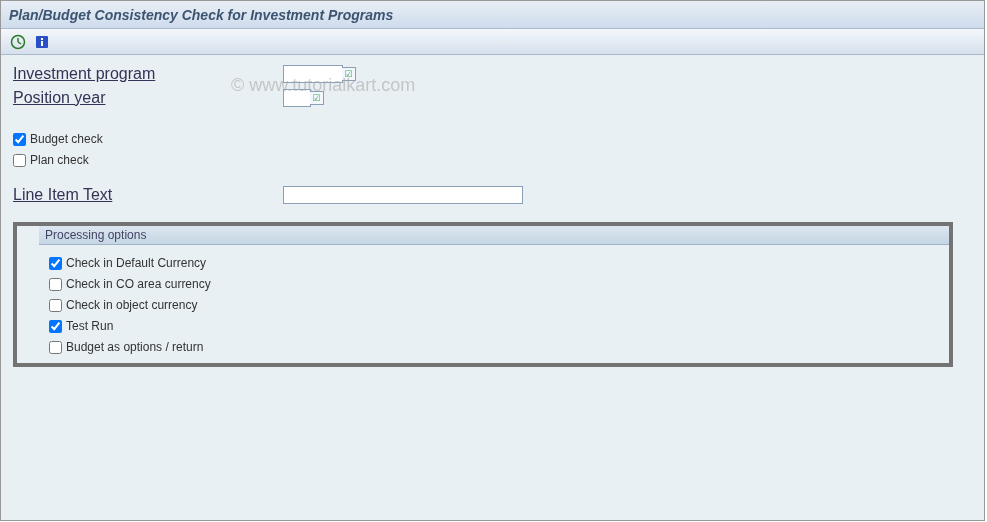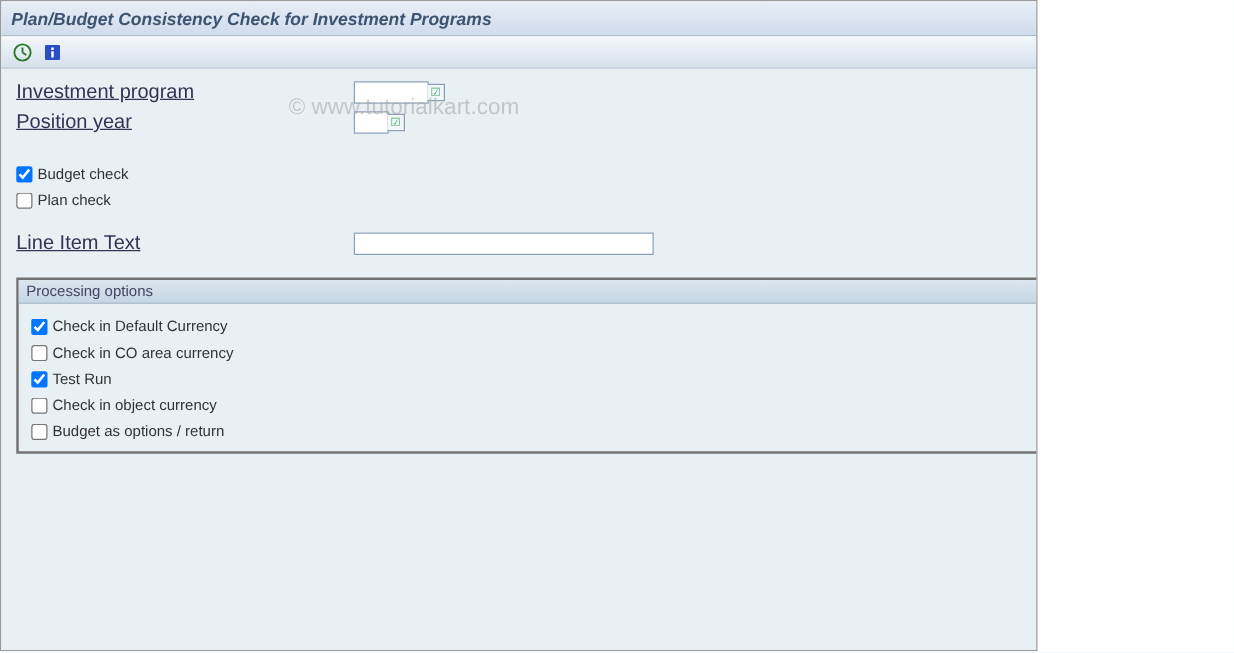--- a/index.html
+++ b/index.html
@@ -6,21 +6,21 @@
   body {
     margin: 0;
     font-family: Arial, Helvetica, sans-serif;
     font-size: 12px;
     background: #fff;
     color: #333;
     width: 987px;
   }
   .frame {
     border: 1px solid #999;
-    width: 830px;
+    width: 985px;
     overflow: hidden;
   }
   .titlebar {
     background: linear-gradient(#e8eef6, #cfdcec);
     border-bottom: 1px solid #aab9cc;
     height: 28px;
     display: flex;
     align-items: center;
     padding: 0 8px;
     font-weight: bold;
@@ -102,25 +102,26 @@
   .multi-btn{
     margin-left: 80px;
     width: 24px; height: 20px;
     border: 1px solid #b0a050;
     background: linear-gradient(#fffbd6,#f8e28a);
     display: inline-flex; align-items:center; justify-content:center;
     cursor: pointer;
     border-radius: 2px;
   }
   .groupbox {
-    border: 2px solid #737373;
+    border: 4px solid #737373;
     margin-top: 6px;
     width: 940px;
     position: relative;
     background: transparent;
+    padding-left: 22px;
   }
   .group-title {
     background: linear-gradient(#dbe6ef,#c6d6e4);
     border-bottom: 1px solid #9fb4c8;
     padding: 2px 6px;
     color: #446;
     font-size: 12px;
   }
   .group-body {
     padding: 4px 10px 8px 10px;
@@ -206,28 +207,28 @@
       <div class="group-body">
         <div class="cb-row">
           <input type="checkbox" checked="" style="">
           <span>Check in Default Currency</span>
         </div>
         <div class="cb-row">
           <input type="checkbox" style="">
           <span>Check in CO area currency</span>
         </div>
         <div class="cb-row">
+          <input type="checkbox" style="">
+          <span>Check in object currency</span>
+        </div>
+        <div class="cb-row">
           <input type="checkbox" checked="" style="">
           <span>Test Run</span>
         </div>
         <div class="cb-row">
           <input type="checkbox" style="">
-          <span>Check in object currency</span>
-        </div>
-        <div class="cb-row">
-          <input type="checkbox" style="">
           <span>Budget as options / return</span>
         </div>
       </div>
     </div>
 
   </div>
 </div>
 
 </body></html>

